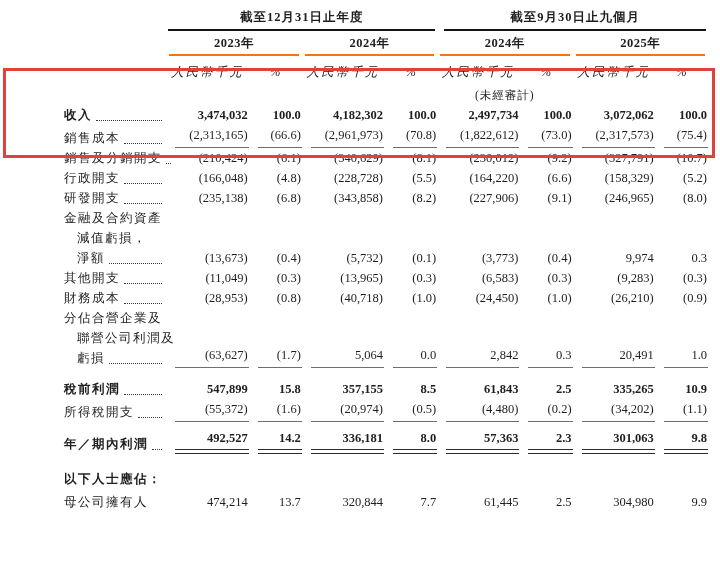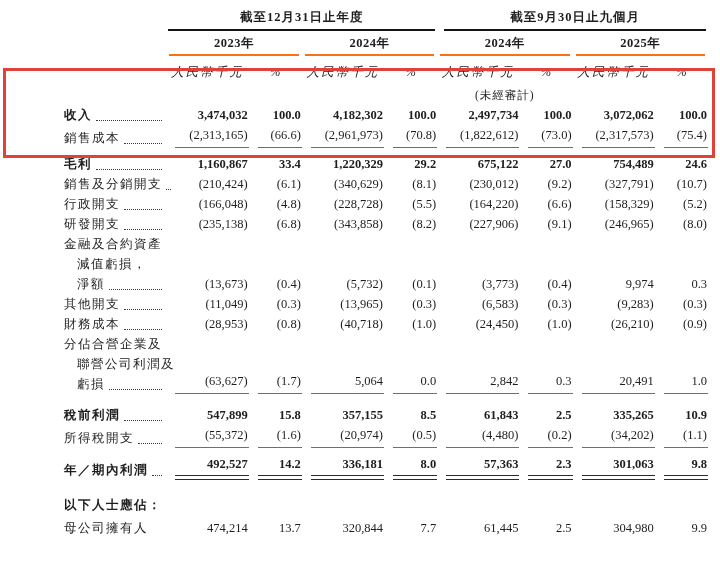--- a/index.html
+++ b/index.html
@@ -187,36 +187,20 @@
           </td>
           <td class="num ul">(2,313,165)</td>
           <td class="pct ul">(66.6)</td>
           <td class="num ul">(2,961,973)</td>
           <td class="pct ul">(70.8)</td>
           <td class="num ul">(1,822,612)</td>
           <td class="pct ul">(73.0)</td>
           <td class="num ul">(2,317,573)</td>
           <td class="pct ul">(75.4)</td>
         </tr>
-        <tr class="bold gap-sm">
-          <td class="lbl-cell">
-            <div class="lbl-line">
-              <span class="lbl-text">毛利</span>
-              <span class="dots"></span>
-            </div>
-          </td>
-          <td class="num">1,160,867</td>
-          <td class="pct">33.4</td>
-          <td class="num">1,220,329</td>
-          <td class="pct">29.2</td>
-          <td class="num">675,122</td>
-          <td class="pct">27.0</td>
-          <td class="num">754,489</td>
-          <td class="pct">24.6</td>
-        </tr>
         <tr>
           <td class="lbl-cell">
             <div class="lbl-line">
               <span class="lbl-text">銷售及分銷開支</span>
               <span class="dots"></span>
             </div>
           </td>
           <td class="num">(210,424)</td>
           <td class="pct">(6.1)</td>
           <td class="num">(340,629)</td>

